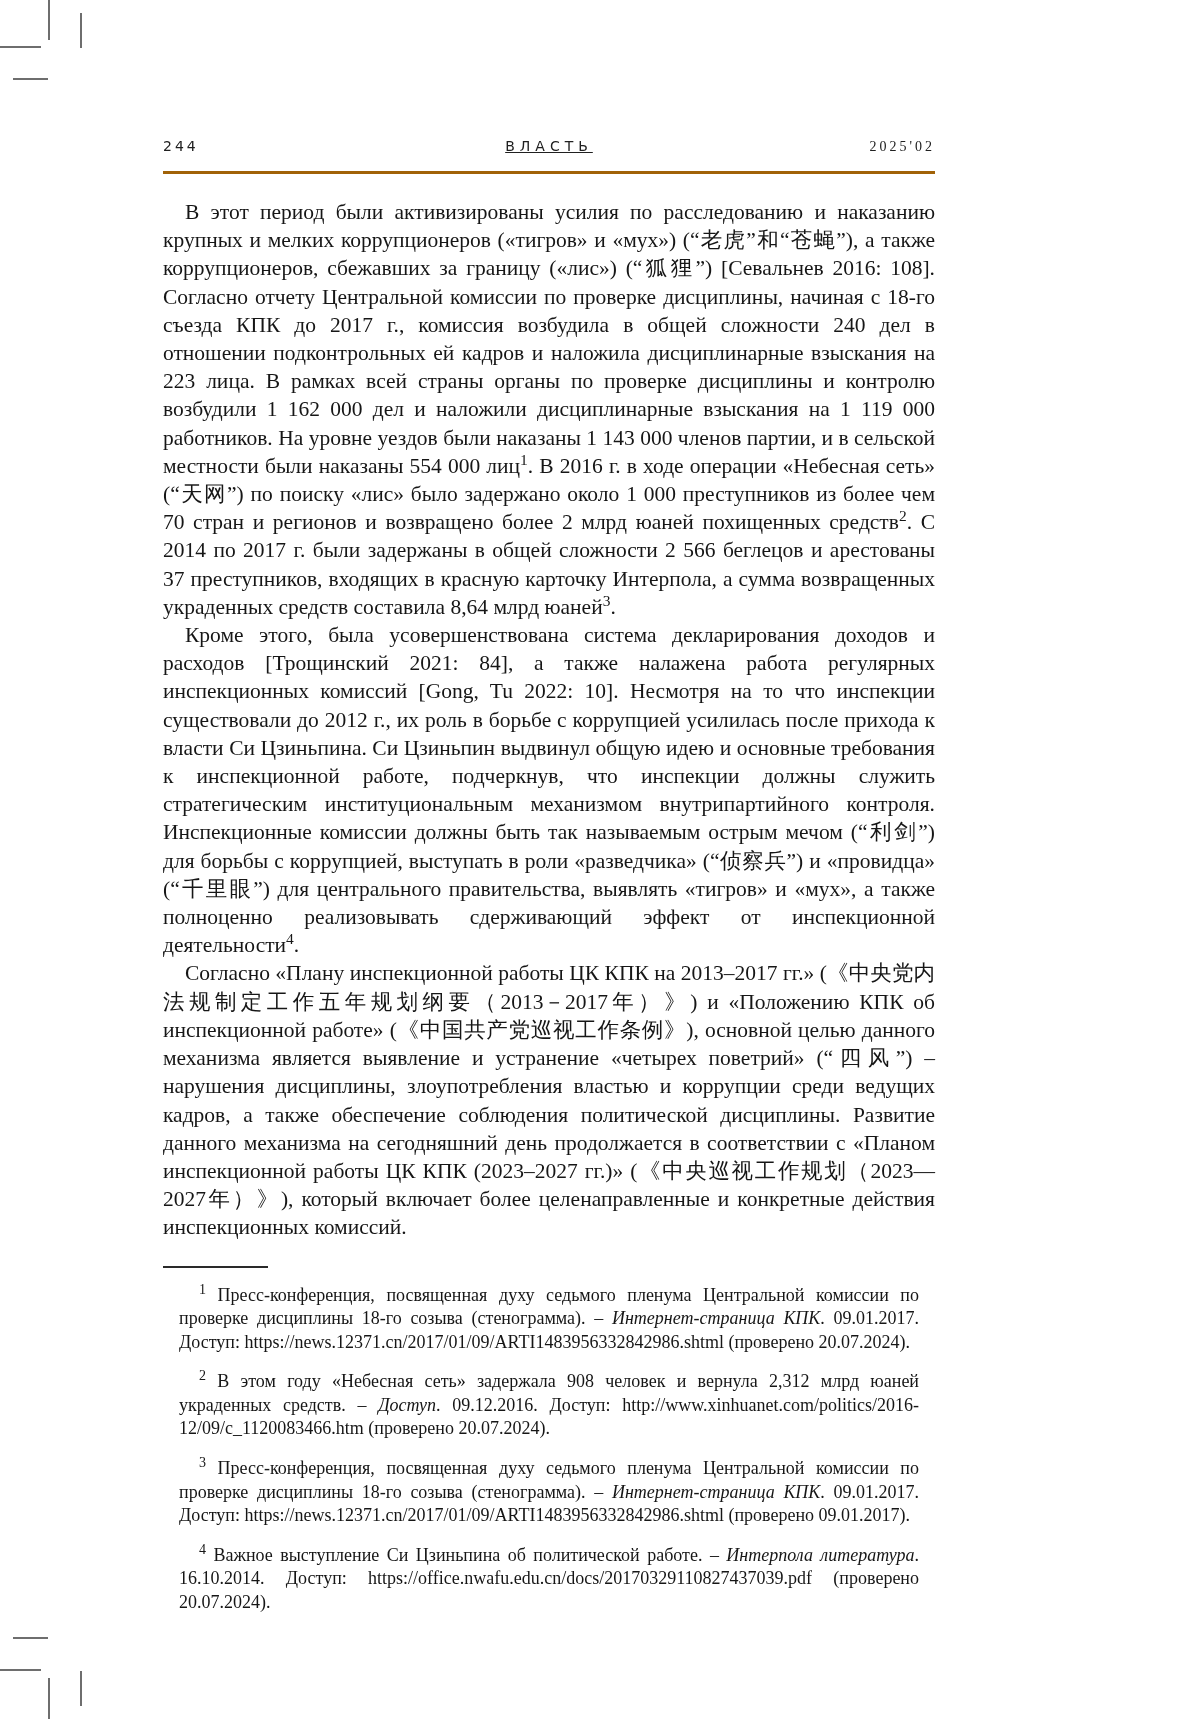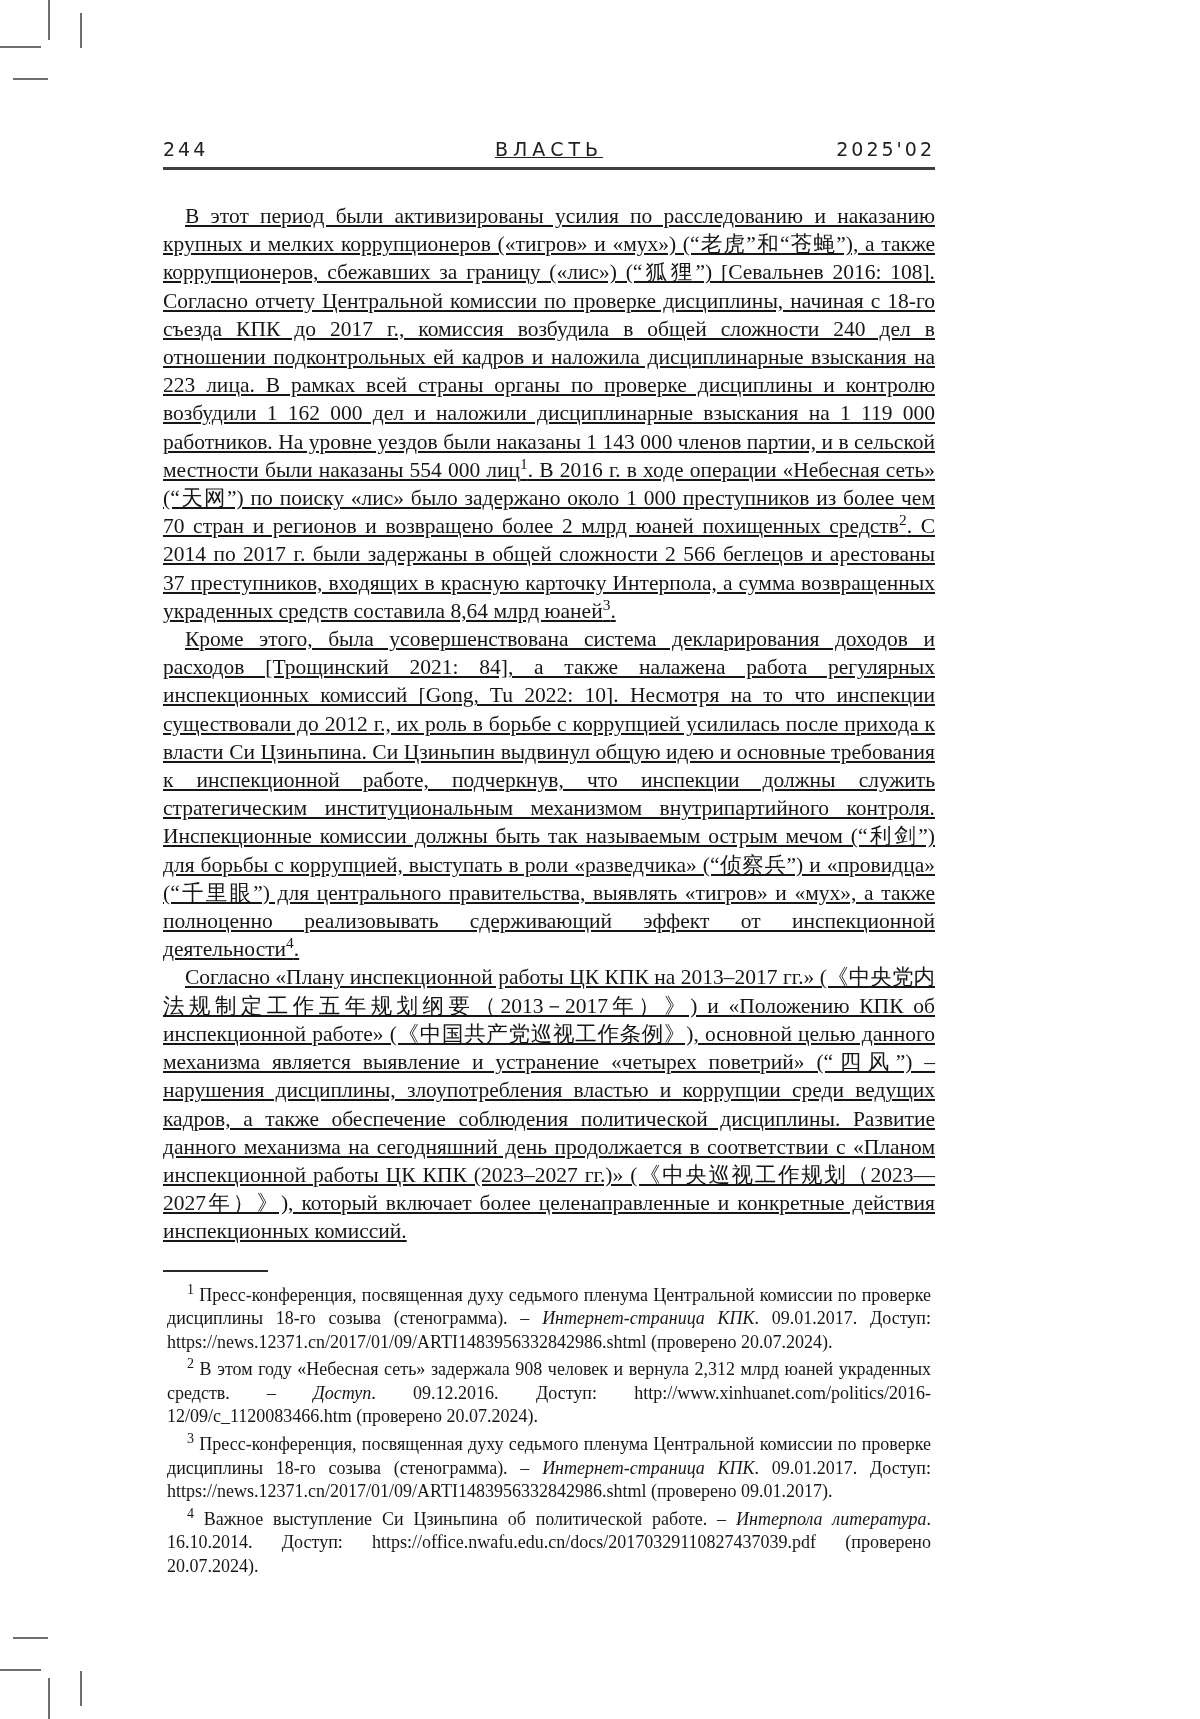--- a/index.html
+++ b/index.html
@@ -13,46 +13,45 @@
     color:#161616;
   }
   
   .crop{position:absolute;background:#6e6e6e;}
   .content{
     position:absolute;left:163px;top:138px;width:772px;
   }
   header.pagehead{
     display:grid;grid-template-columns:1fr auto 1fr;align-items:baseline;
     font-family:"DejaVu Sans","Liberation Sans",sans-serif;
-    font-size:19px;font-weight:400;color:#202020;
+    font-size:14px;font-weight:400;color:#202020;
     letter-spacing:3px;
-    border-bottom:3px solid #404040;
-    padding-bottom:7px;
+    border-bottom:3px solid #a16207;
+    padding-bottom:16px;
   }
   header.pagehead .pg{justify-self:start;}
   header.pagehead .jt{justify-self:center;letter-spacing:5px;text-decoration:underline;}
-  header.pagehead .iss{justify-self:end;}
+  header.pagehead .iss{justify-self:end;font-family:Liberation Serif, serif;}
   main.body{
-    margin-top:32px;
+    margin-top:24px;
     font-size:21.5px;line-height:28.2px;
     text-align:justify;
-    text-decoration:underline;
   }
   main.body p{margin:0;text-indent:22px;}
   sup.fnref{
     font-size:0.72em;line-height:0;vertical-align:super;
   }
   .fnsep{
     width:105px;height:0;border-top:2px solid #2a2a2a;
     margin:24px 0 12px 0;
   }
   section.footnotes{
     font-size:18px;line-height:23.6px;text-align:justify;
   }
-  section.footnotes p{margin:4px;text-indent:20px;}
+  section.footnotes p{margin:16px;text-indent:20px;}
   section.footnotes sup.fnmark{font-size:0.78em;line-height:0;vertical-align:super;}
   .it{font-style:italic;}
 </style>
 </head>
 <body>
 
 <div class="page">
 
   <div class="crop" style="left:48px;top:0;width:2px;height:40px;"></div>
   <div class="crop" style="left:80px;top:13px;width:2px;height:35px;"></div>

